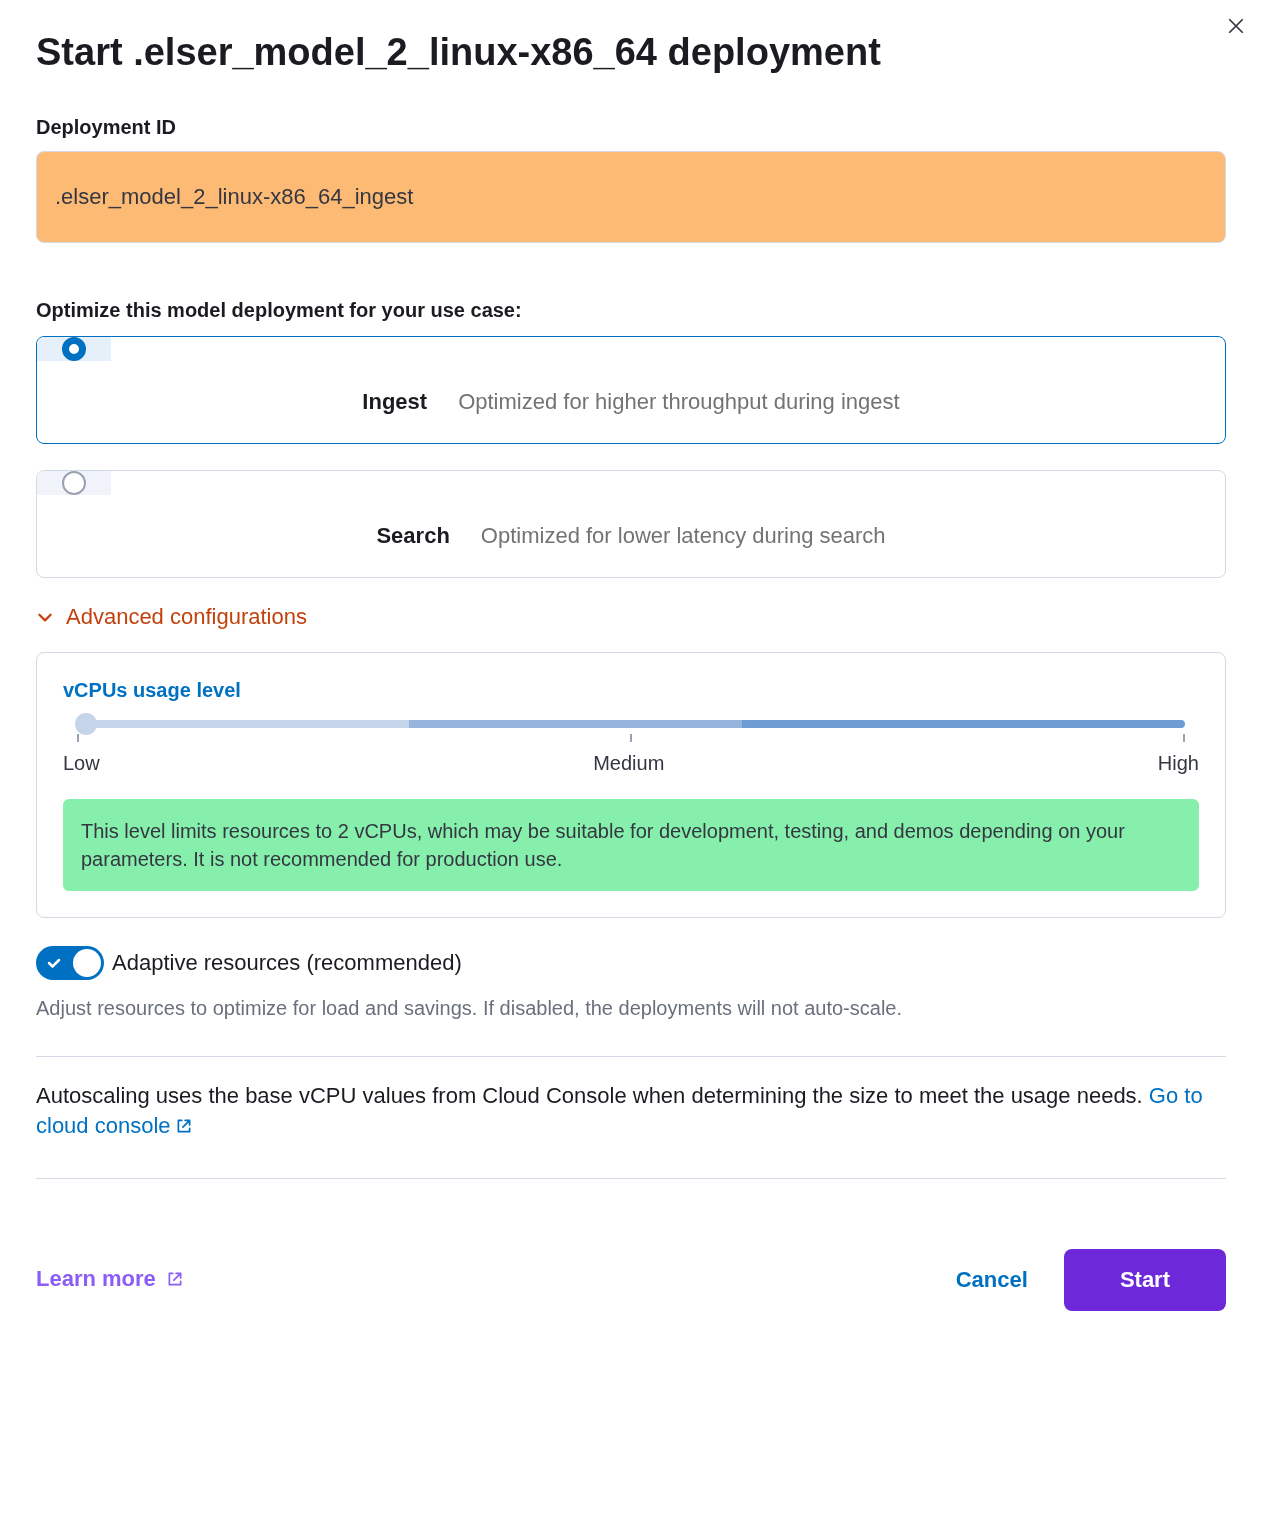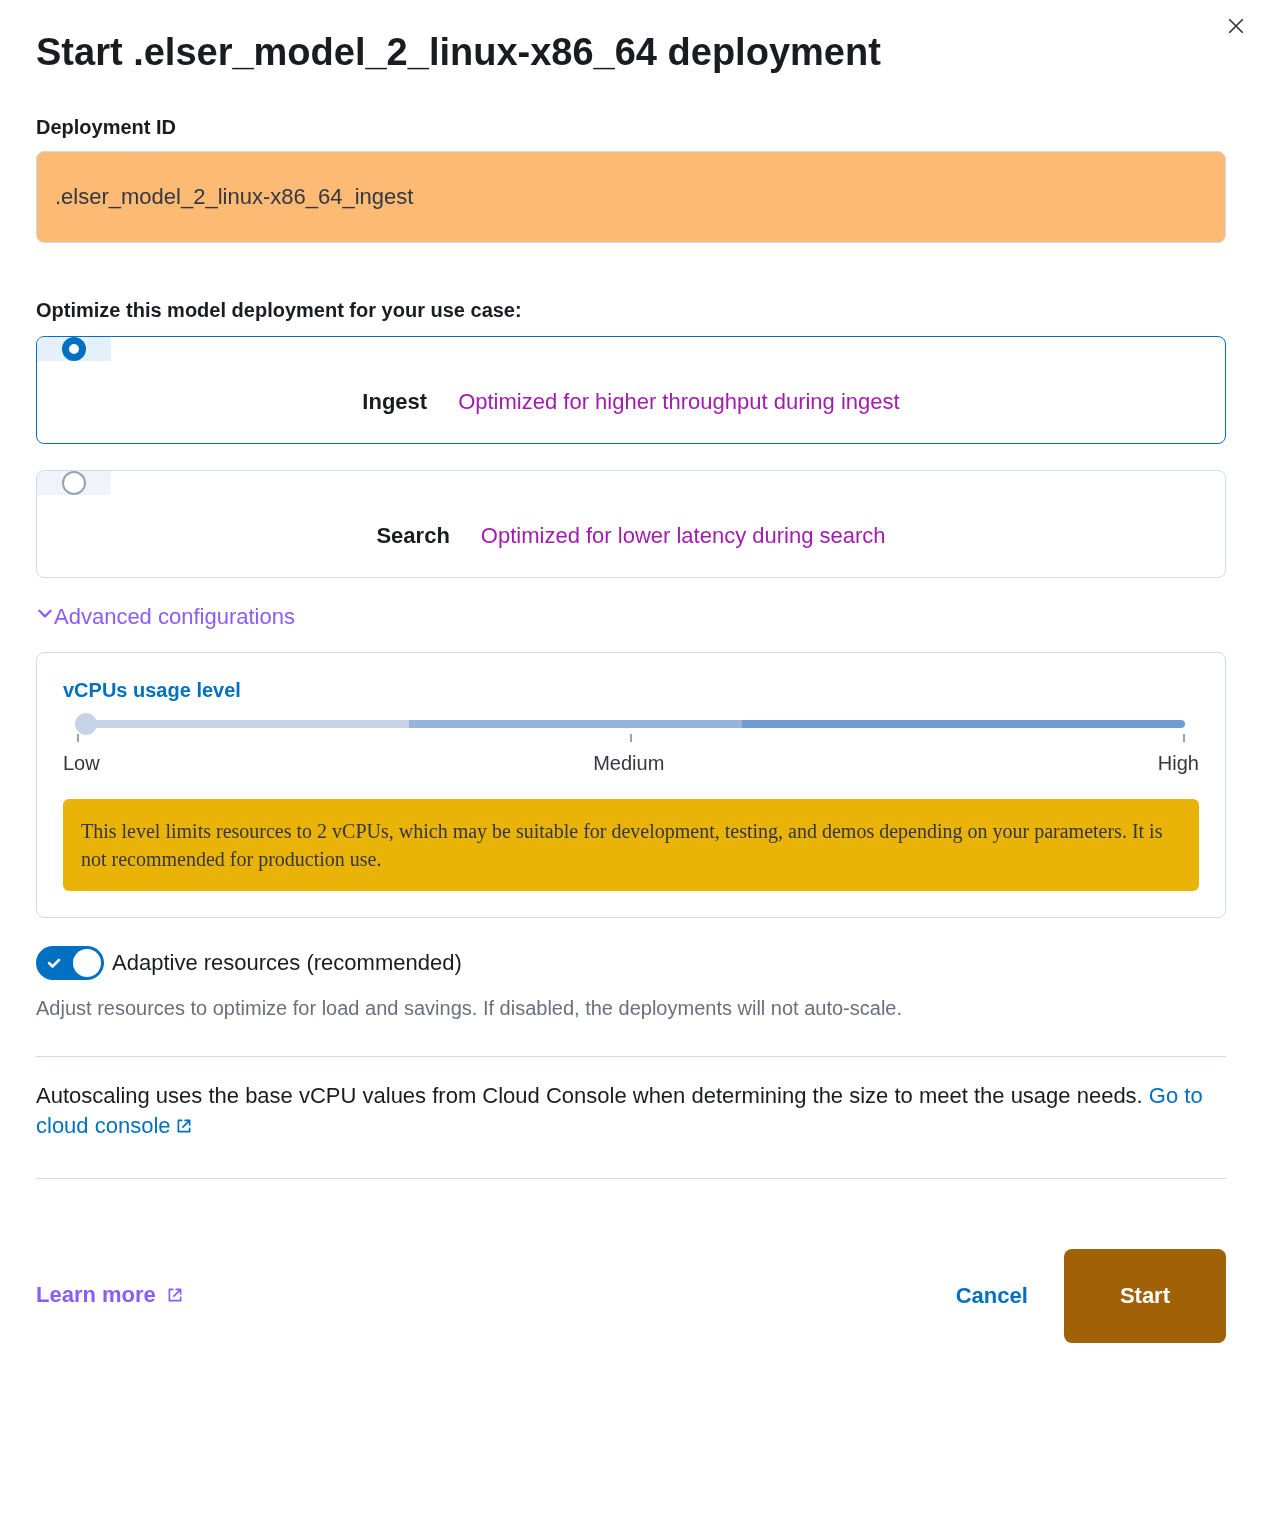--- a/index.html
+++ b/index.html
@@ -93,31 +93,33 @@
       display: flex;
       align-items: baseline;
       gap: 12px;
     }
     .radio-title {
       font-size: 22px;
       font-weight: 700;
     }
     .radio-desc {
       font-size: 22px;
-      color: #a21caf;
+      color: #737373;
       font-weight: 400;
       margin-left: 19px;
     }
     .accordion-header {
       display: flex;
+      align-items: center;
+      gap: 12px;
       margin-top: 12px;
       margin-bottom: 22px;
       cursor: pointer;
       font-size: 22px;
-      color: #8b5cf6;
+      color: #c2410c;
     }
     .panel-box {
       border: 1px solid #d3dae6;
       border-radius: 8px;
       padding: 26px;
     }
     .vcpu-label {
       color: #0071c2;
       font-size: 20px;
       font-weight: 600;
@@ -153,28 +155,27 @@
       background: #98a2b3;
     }
     .slider-labels {
       display: flex;
       justify-content: space-between;
       margin-top: 10px;
       font-size: 20px;
       color: #343741;
     }
     .info-callout {
-      background: #eab308;
+      background: #86efac;
       border-radius: 6px;
       padding: 18px 18px;
       margin-top: 24px;
       font-size: 20px;
       line-height: 1.4;
       color: #343741;
-      font-family: Liberation Serif, serif;
     }
     .toggle-row {
       display: flex;
       align-items: center;
       gap: 8px;
       margin-top: 28px;
     }
     .toggle {
       width: 68px;
       height: 34px;
@@ -250,25 +251,25 @@
       font-weight: 600;
       color: #0071c2;
       background: none;
       border: none;
       cursor: pointer;
       padding: 16px 8px;
     }
     .btn-primary {
       font-size: 22px;
       font-weight: 600;
-      background: #a16207;
+      background: #6d28d9;
       color: #fff;
       border: none;
       border-radius: 8px;
-      padding: 34px 56px;
+      padding: 18px 56px;
       cursor: pointer;
     }
   </style>
 </head>
 <body>
 
 
 
 <div class="close-btn">
   <svg width="18" height="18" viewBox="0 0 16 16">

